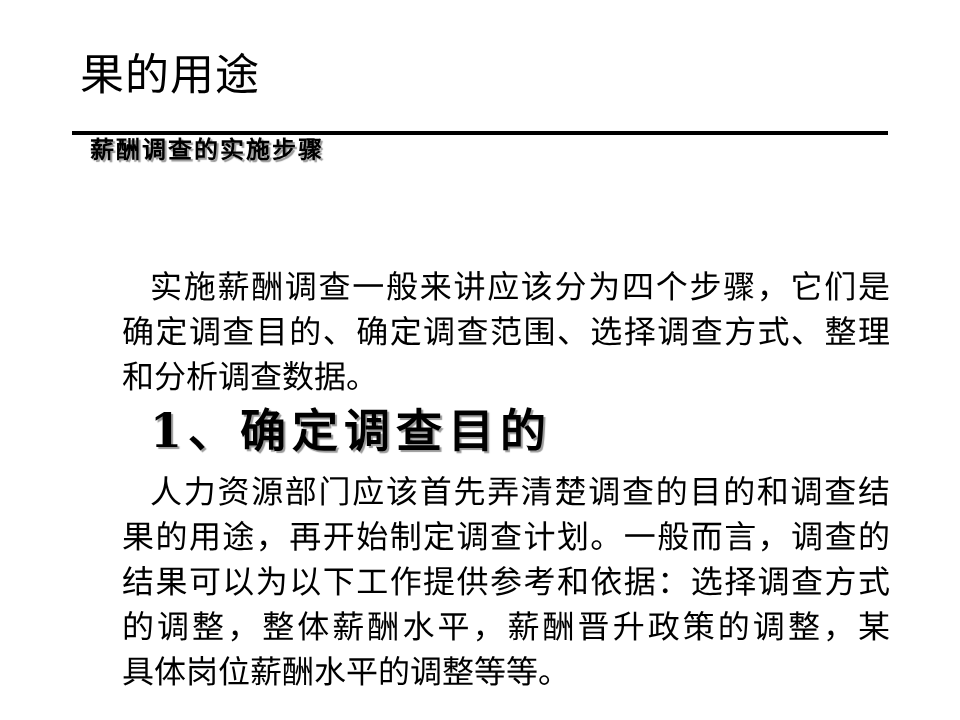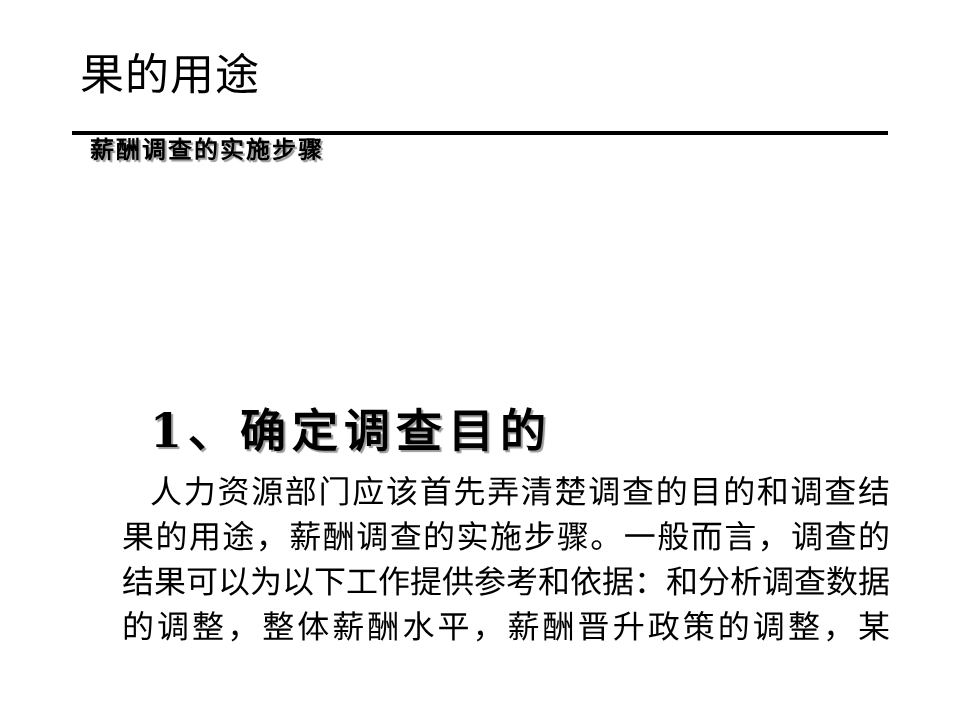--- a/index.html
+++ b/index.html
@@ -77,23 +77,29 @@
 <body>
 
 <div class="slide">
 
   <h1 class="title">果的用途</h1>
 
   <div class="rule"></div>
 
   <h2 class="subtitle">薪酬调查的实施步骤</h2>
 
+  <div class="para para-intro">
+    <div class="line justify indent">实施薪酬调查一般来讲应该分为四个步骤，它们是</div>
+    <div class="line justify">确定调查目的、确定调查范围、选择调查方式、整理</div>
+    <div class="line">和分析调查数据。</div>
+  </div>
 
   <h3 class="step-heading">1、确定调查目的</h3>
 
   <div class="para para-step1">
     <div class="line justify indent">人力资源部门应该首先弄清楚调查的目的和调查结</div>
-    <div class="line justify">果的用途，薪酬调查的实施步骤。一般而言，调查的</div>
-    <div class="line justify">结果可以为以下工作提供参考和依据：和分析调查数据</div>
+    <div class="line justify">果的用途，再开始制定调查计划。一般而言，调查的</div>
+    <div class="line justify">结果可以为以下工作提供参考和依据：选择调查方式</div>
     <div class="line justify">的调整，整体薪酬水平，薪酬晋升政策的调整，某</div>
+    <div class="line">具体岗位薪酬水平的调整等等。</div>
   </div>
 
 </div>
 
 </body></html>

